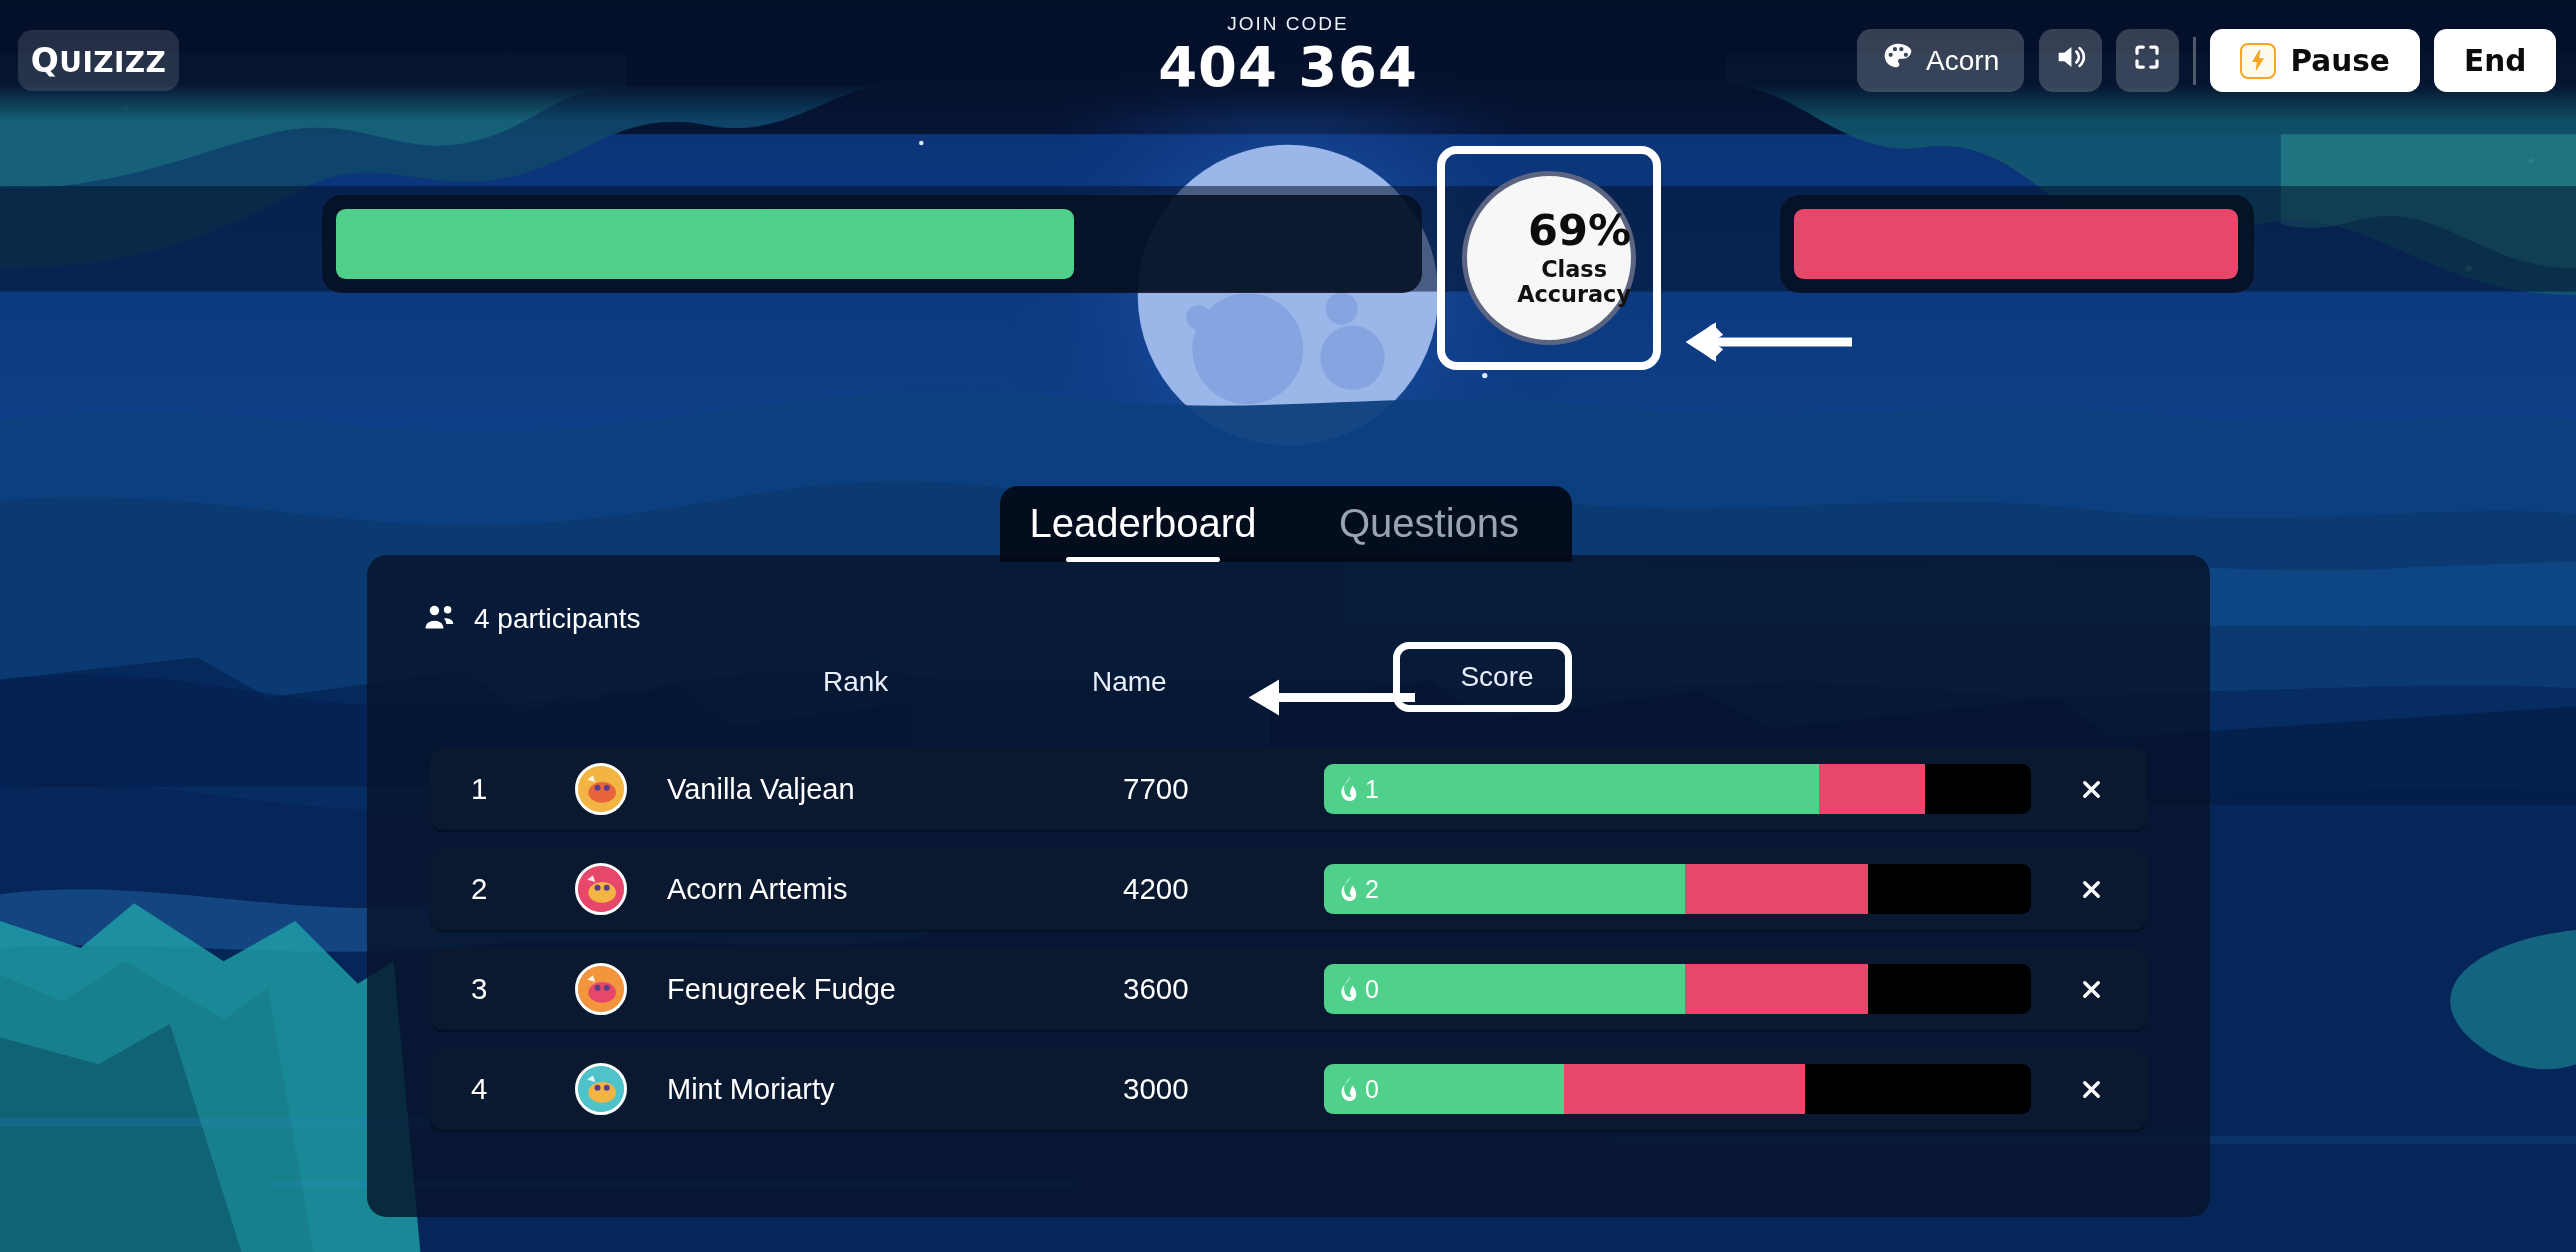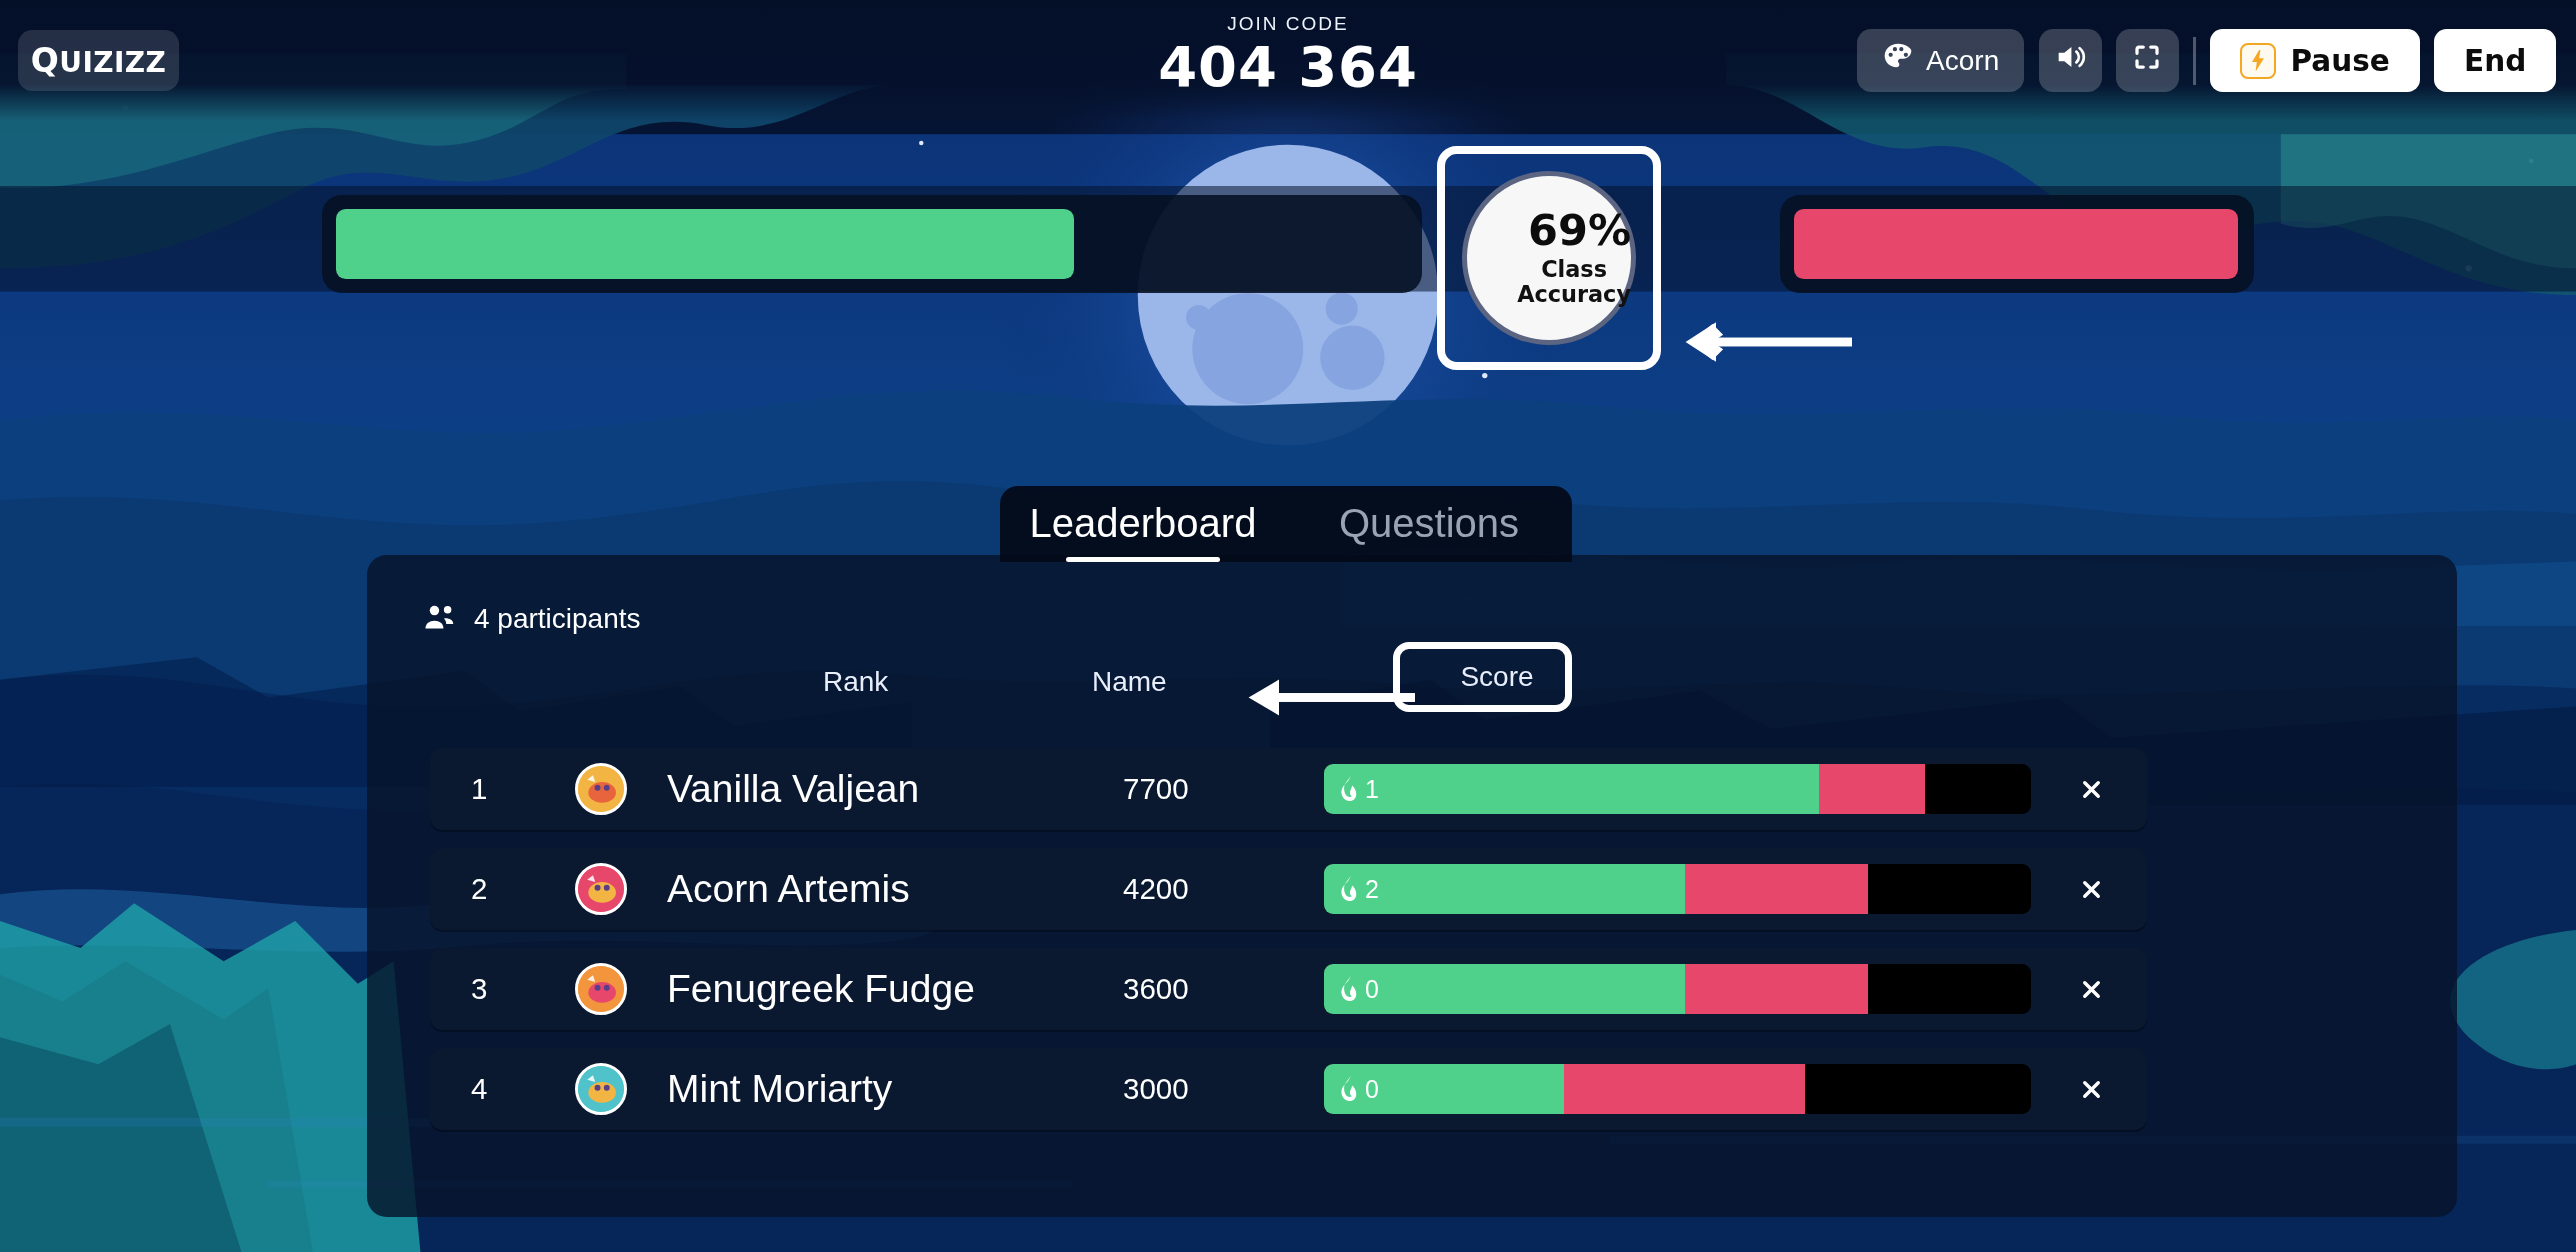--- a/index.html
+++ b/index.html
@@ -100,21 +100,21 @@
   }
   .tab.active { color: #ffffff; }
   .tab.inactive { color: #9aa3b2; }
   .tab.active::after {
     content: ""; position: absolute; left: 50%; transform: translateX(-50%);
     bottom: 0; width: 154px; height: 5.4px; background: #ffffff; border-radius: 2.7px;
   }
 
   
   .panel {
-    position: absolute; left: 367px; top: 555px; width: 2090px; height: 662px;
+    position: absolute; left: 367px; top: 555px; width: 1843px; height: 662px;
     background: rgba(6,20,43,0.82); border-radius: 19.7px; z-index: 15;
   }
   .panel-head { display: flex; align-items: center; gap: 16px; padding: 30px 0 0 55px; height: 98px; }
   .panel-head .count { color: #ffffff; font-size: 28px; }
 
   .cols { position: relative; height: 73px; }
   .col {
     position: absolute; color: #e9eefb; font-size: 28px; top: 12.5px;
   }
   .col-rank  { left: 456px; }
@@ -130,21 +130,21 @@
   .row {
     position: relative; height: 82px; margin-bottom: 18px;
     background: #0a1830; border-radius: 12.5px; display: flex; align-items: center;
     box-shadow: 0 1.8px 0 rgba(0,0,0,0.35);
   }
   .row .rank { position: absolute; left: 41px; color: #ffffff; font-size: 29.5px; }
   .row .avatar {
     position: absolute; left: 145px; width: 52px; height: 52px; border-radius: 50%;
     border: 3.6px solid #ffffff; overflow: hidden;
   }
-  .row .pname { position: absolute; left: 237px; color: #ffffff; font-size: 39px; }
+  .row .pname { position: absolute; left: 237px; color: #ffffff; font-size: 29px; }
   .row .pscore { position: absolute; left: 693px; color: #ffffff; font-size: 29.5px; }
   .row .pbar {
     position: absolute; left: 894px; width: 707px; height: 50px;
     background: #000000; border-radius: 9px; overflow: hidden; display: flex;
   }
   .seg-green { background: #4fd18b; height: 100%; display: flex; align-items: center; padding-left: 14.3px; gap: 3.6px; }
   .seg-red   { background: #e8476c; height: 100%; }
   .streak-num { color: #ffffff; font-size: 25px; font-weight: 400; }
   .row .rm {
     position: absolute; right: 36px; width: 39px; height: 39px;

